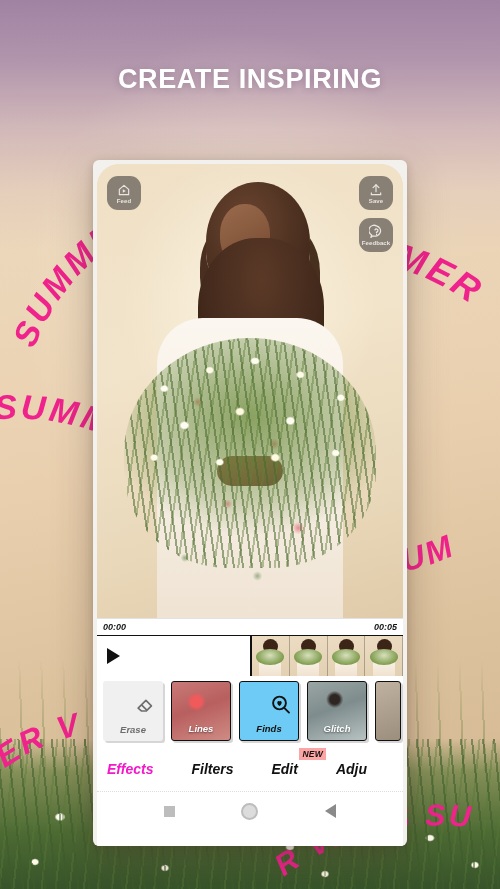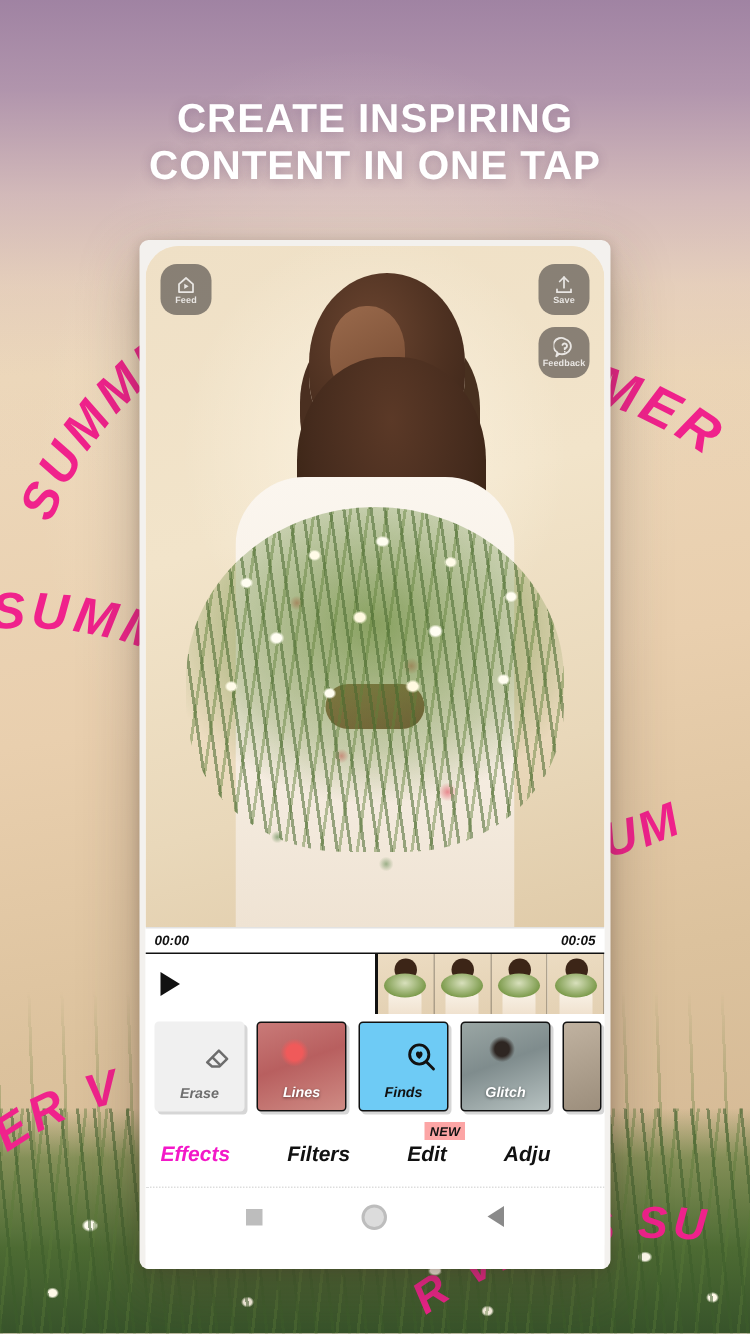--- a/index.html
+++ b/index.html
@@ -242,21 +242,21 @@
     height:46px; background:#fff; display:flex; align-items:center;
     padding:0 8px; overflow:hidden; border-bottom:1px dotted #ddd;
   }
   .tab{
     position:relative; font-size:14px; font-weight:bold; font-style:italic;
     color:#111; white-space:nowrap; flex:0 0 auto; padding:0 2px;
   }
   .tab + .tab{ margin-left:34px; }
   .tab.active{ color:#f318c8; }
   .tab .newbadge{
-    position:absolute; top:-13px; left:14px;
+    position:absolute; top:-13px; left:30px;
     background:#fca5a5; color:#111;
     font-size:8.5px; font-weight:bold; font-style:italic;
     padding:1px 3px; letter-spacing:0.2px;
   }
 
   
   .navbar{
     height:38px; background:#fff; display:flex;
     align-items:center; justify-content:space-around; padding:0 34px;
   }
@@ -289,21 +289,20 @@
     <text font-size="34"><textPath href="#p2" startOffset="2%">SUMMER</textPath></text>
     <text font-size="34"><textPath href="#p3" startOffset="2%">MMER</textPath></text>
     <text font-size="32"><textPath href="#p4" startOffset="2%">BES SUM</textPath></text>
     <text font-size="32"><textPath href="#p5" startOffset="2%">MER V</textPath></text>
     <text font-size="30"><textPath href="#p6" startOffset="2%">R VIBES SU</textPath></text>
   </svg>
 </div>
 
 <div class="headline">
   <div>CREATE INSPIRING</div>
-  <div>CONTENT IN ONE TAP</div>
 </div>
 
 <div class="phone">
   <div class="screen">
 
     <div class="preview">
       <div class="pv-bg"></div>
       <div class="fig-hair"></div>
       <div class="fig-face"></div>
       <div class="fig-hair2"></div>

